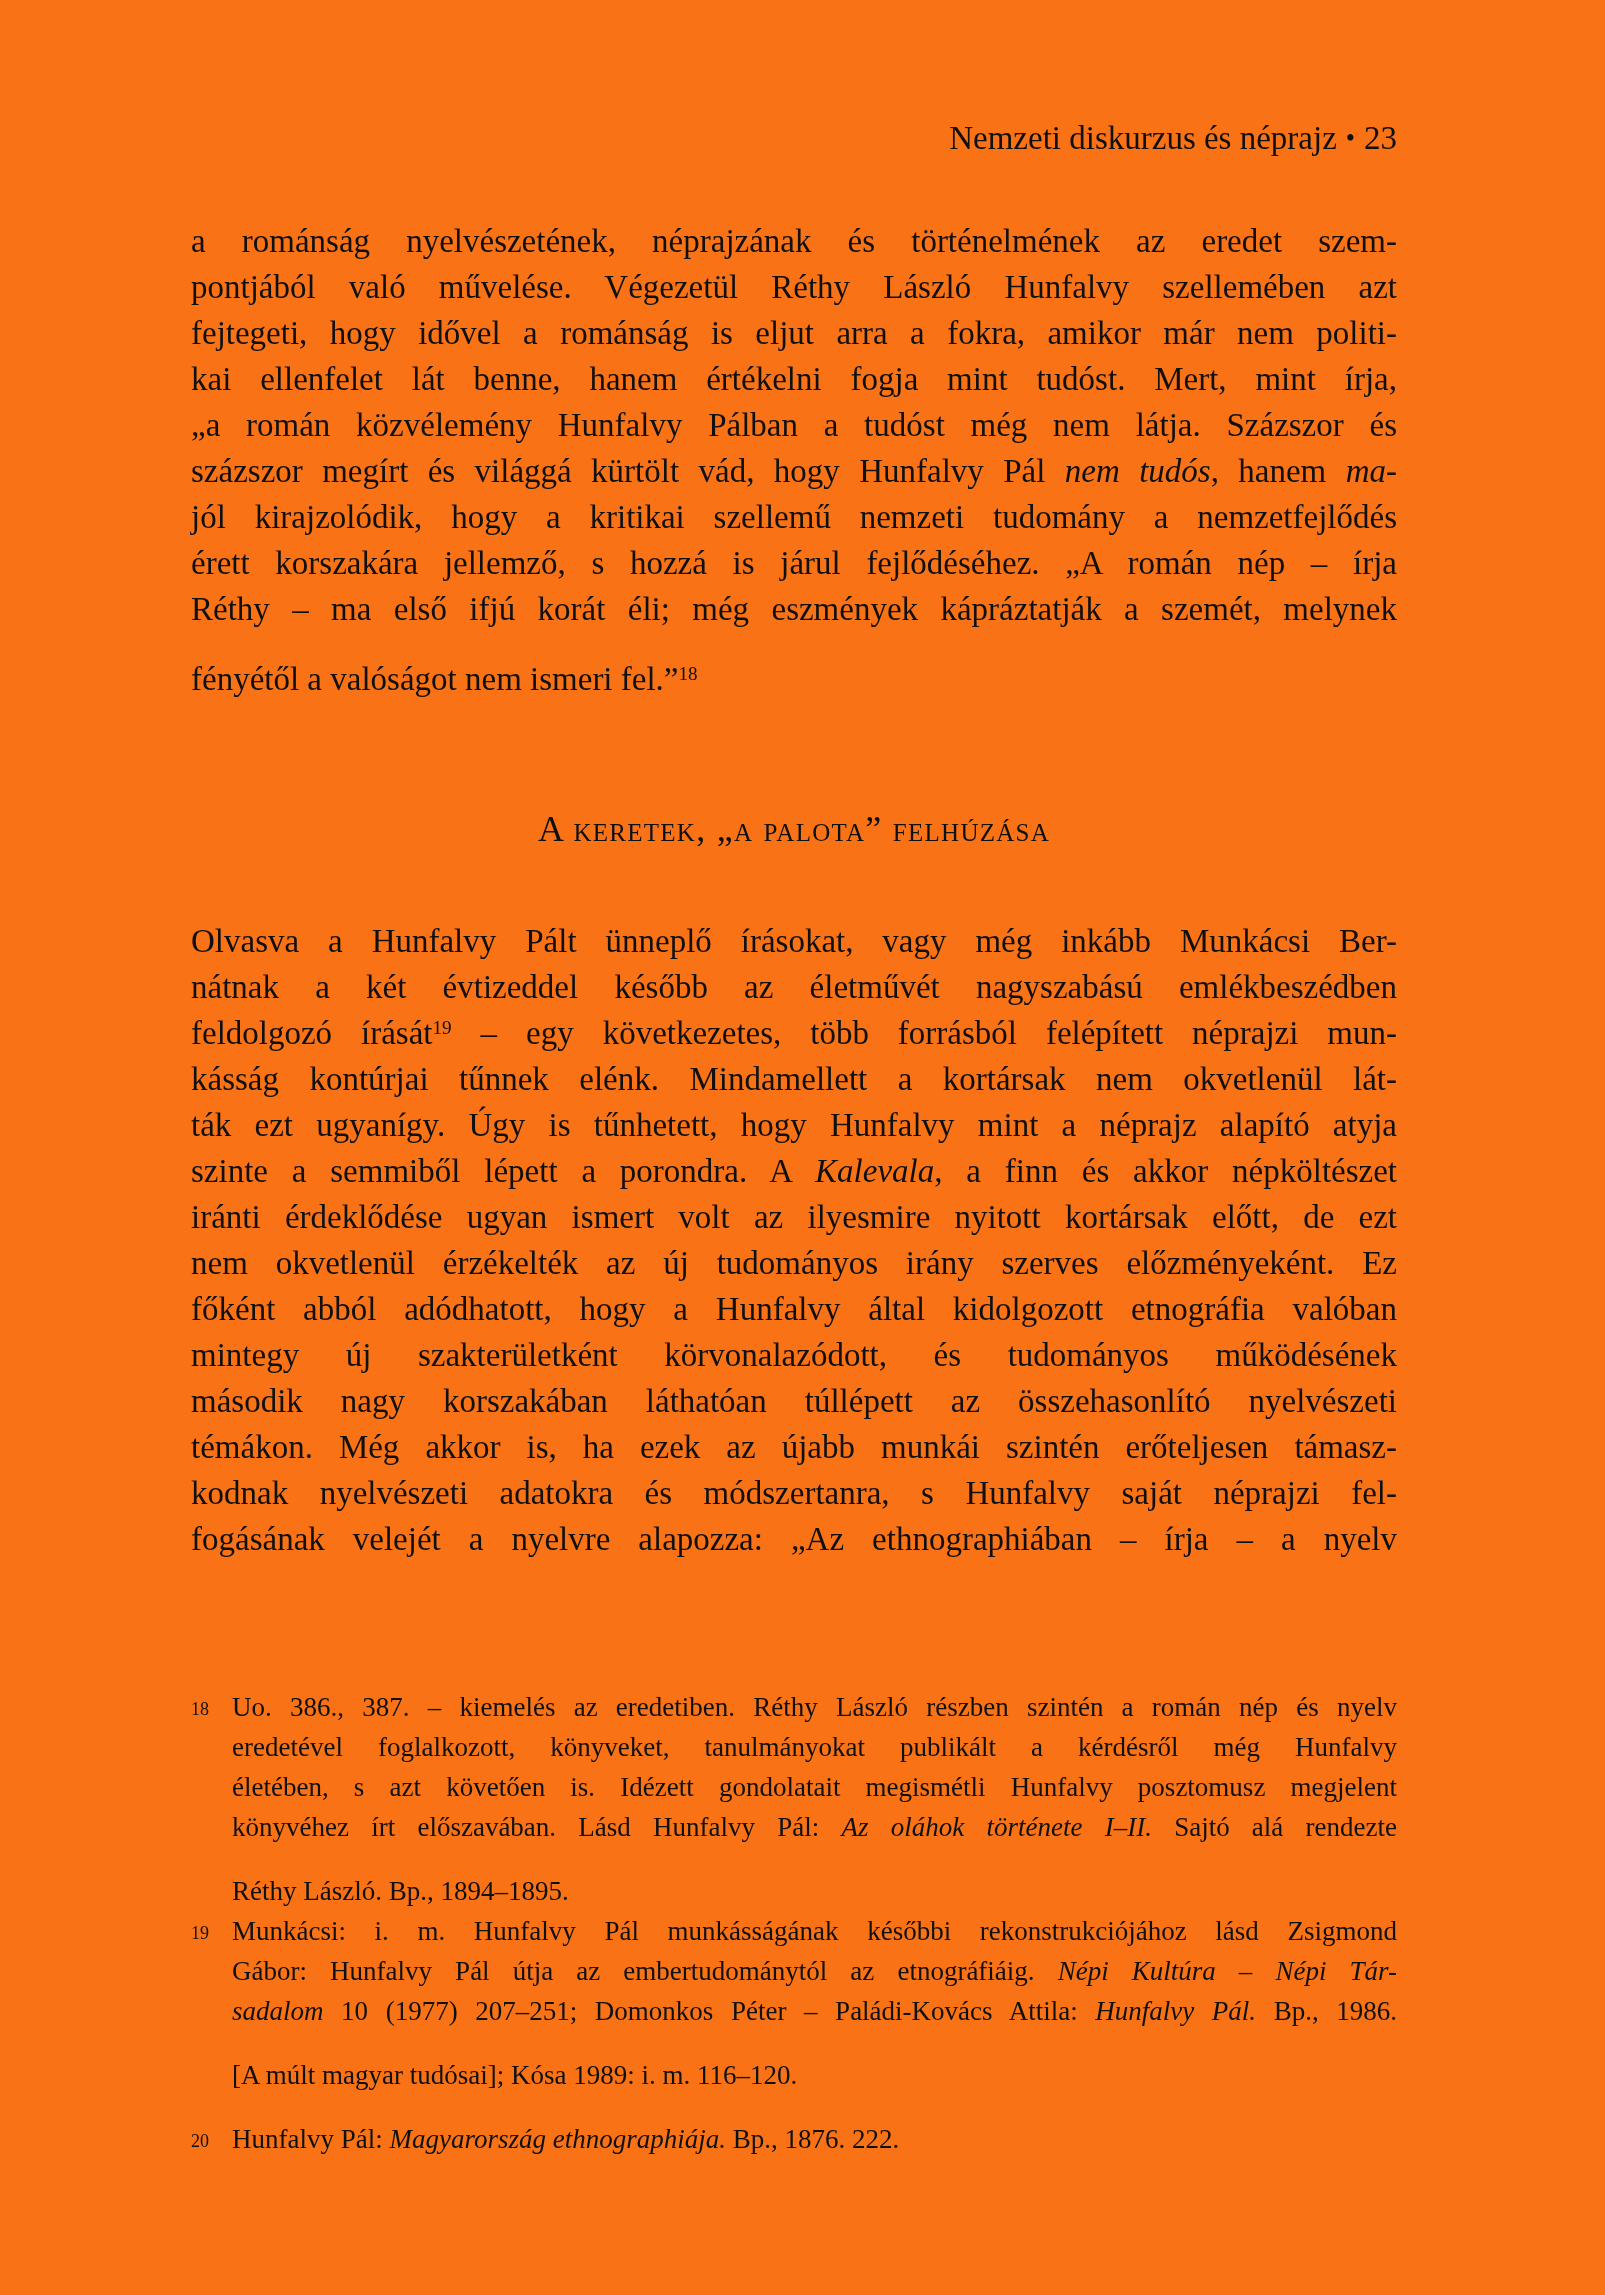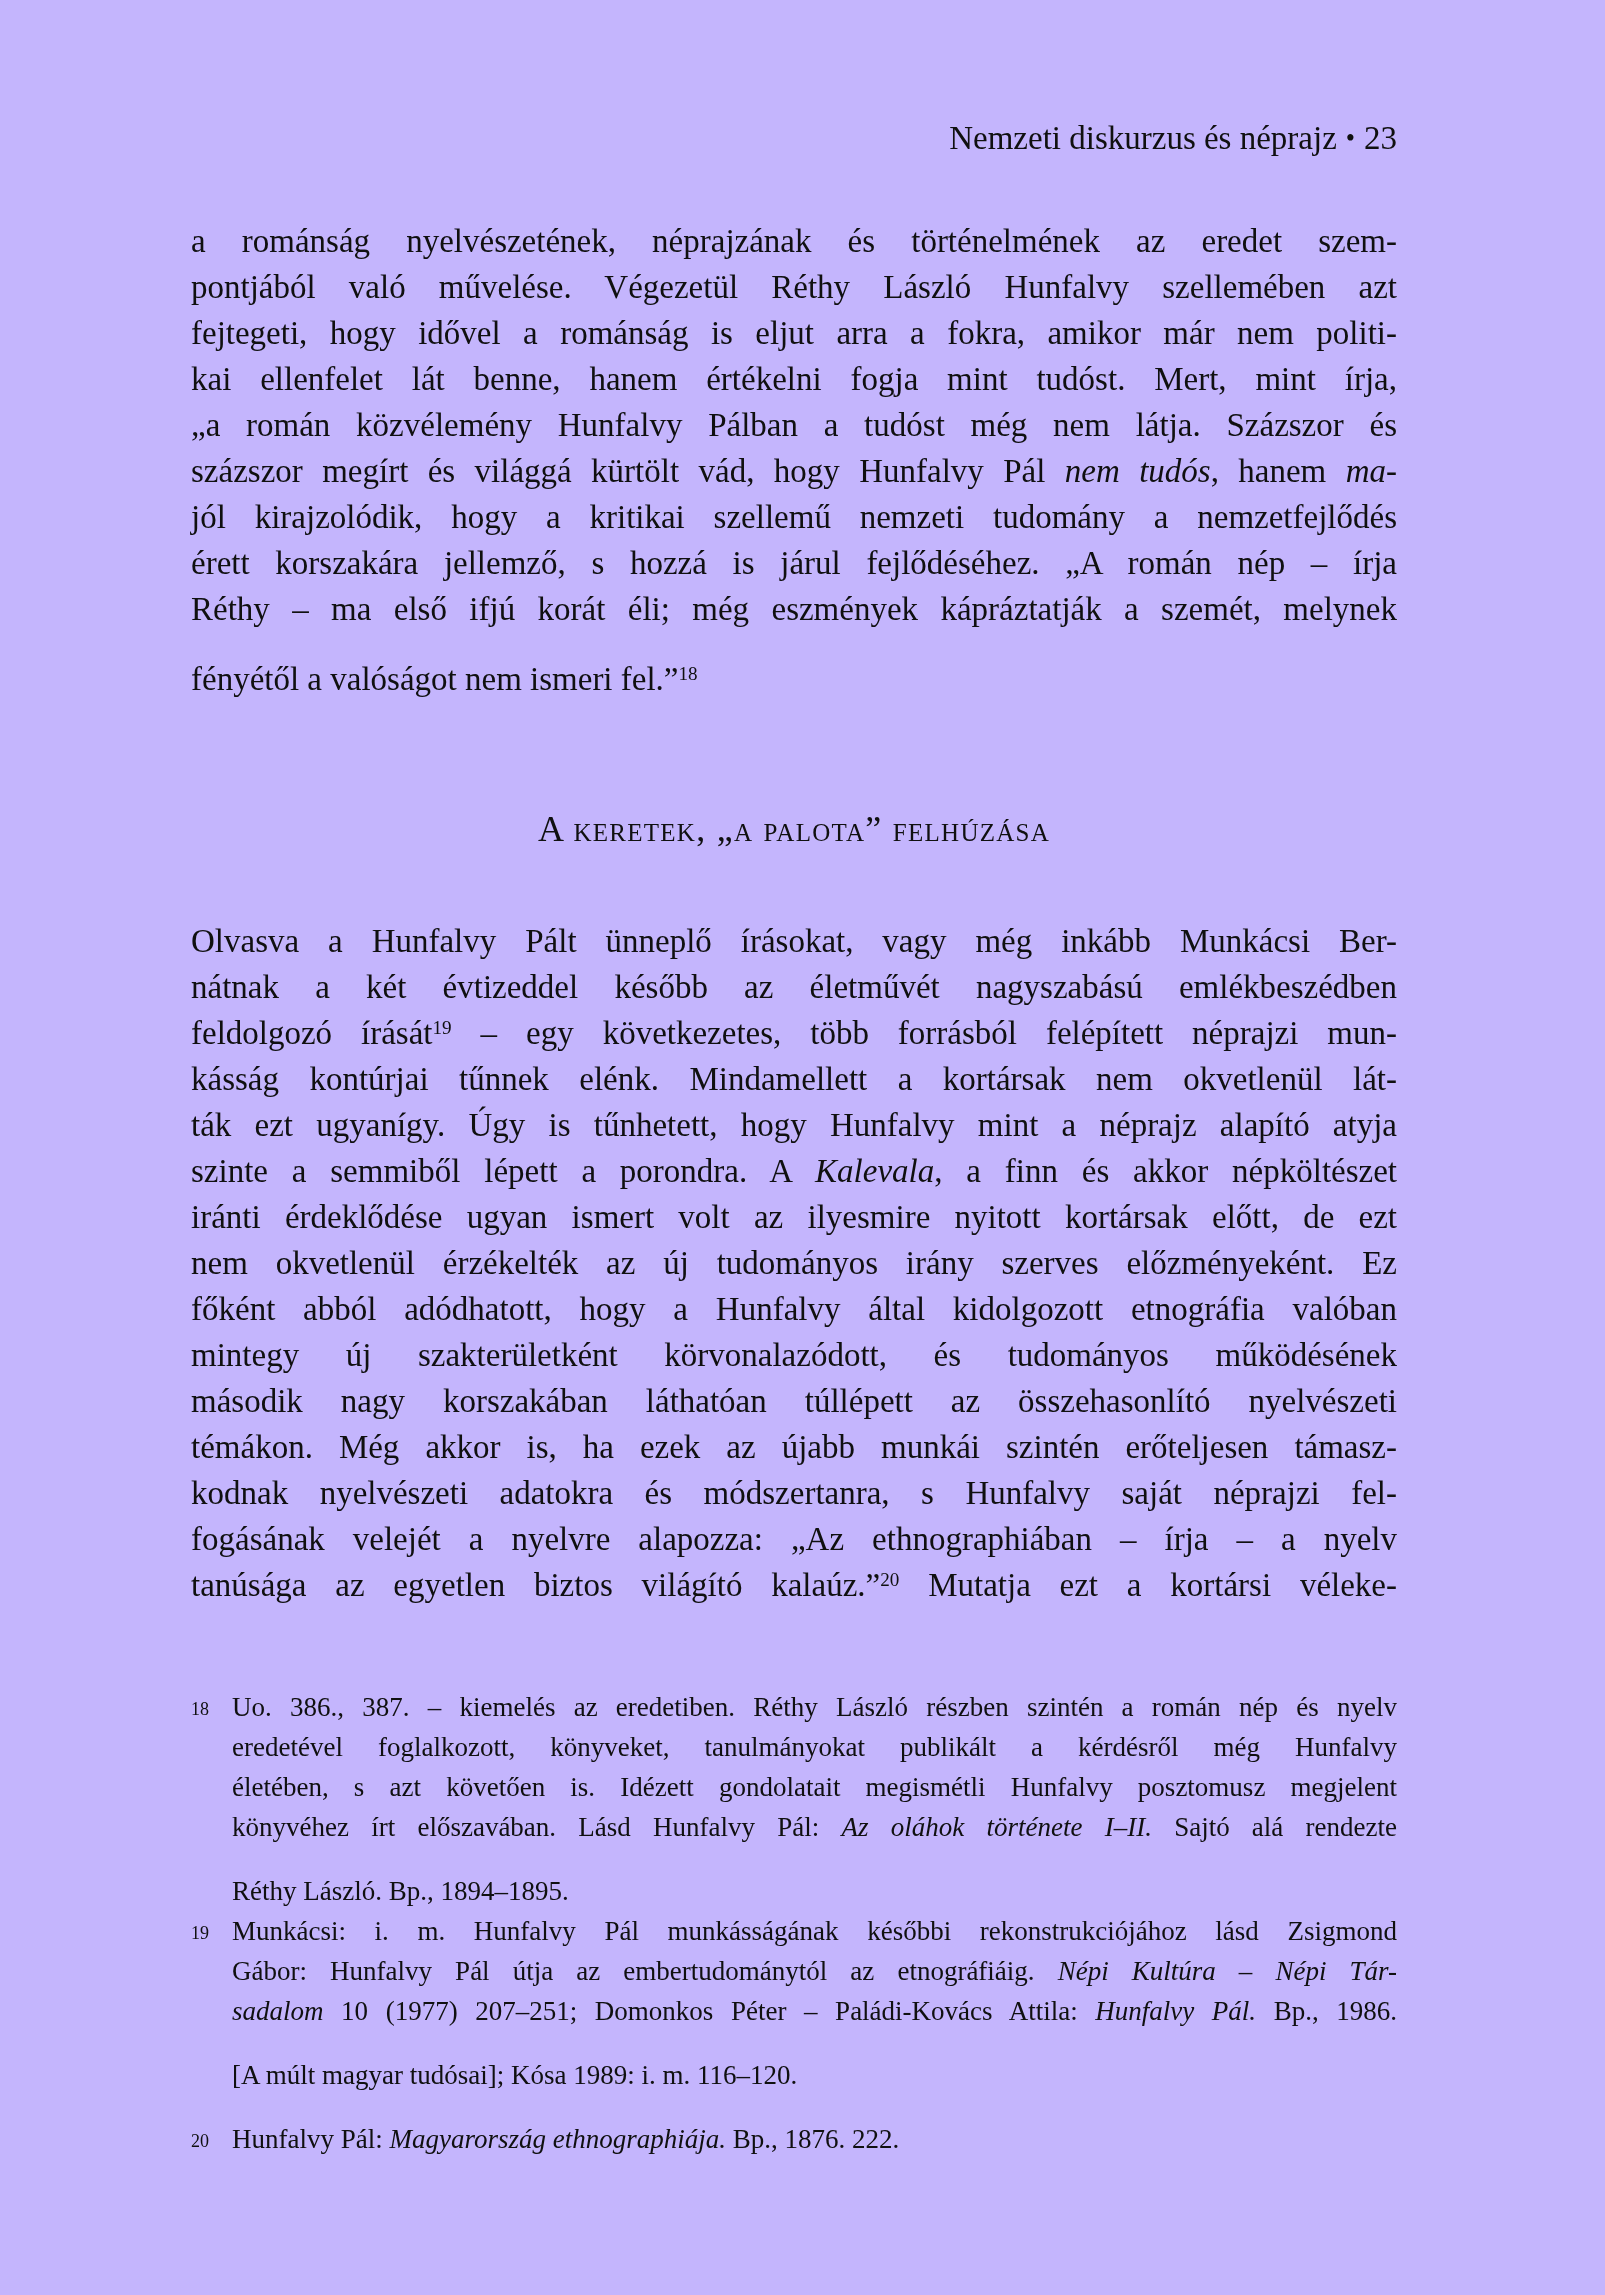--- a/index.html
+++ b/index.html
@@ -1,20 +1,20 @@
 <!DOCTYPE html>
 <html style="font-size:13.8px"><head>
 <meta charset="utf-8">
 <style>
   html, body { margin: 0; padding: 0; background: #e8e8e8; }
   .page {
     position: relative;
     width: 1605px;
     height: 2295px;
-    background: #c4b5fd;
+    background: #f97316;
     color: #101010;
     font-family: "Liberation Serif", "DejaVu Serif", serif;
     overflow: hidden;
   }
   .running-header {
     position: absolute;
     top: 117px;
     left: 191px;
     width: 1206px;
     text-align: right;
@@ -90,21 +90,20 @@
       <div class="line"><span>ták ezt ugyanígy. Úgy is tűnhetett, hogy Hunfalvy mint a néprajz alapító atyja</span></div>
       <div class="line"><span>szinte a semmiből lépett a porondra. A </span><span class="it">Kalevala</span><span>, a finn és akkor népköltészet</span></div>
       <div class="line"><span>iránti érdeklődése ugyan ismert volt az ilyesmire nyitott kortársak előtt, de ezt</span></div>
       <div class="line"><span>nem okvetlenül érzékelték az új tudományos irány szerves előzményeként. Ez</span></div>
       <div class="line"><span>főként abból adódhatott, hogy a Hunfalvy által kidolgozott etnográfia valóban</span></div>
       <div class="line"><span>mintegy új szakterületként körvonalazódott, és tudományos működésének</span></div>
       <div class="line"><span>második nagy korszakában láthatóan túllépett az összehasonlító nyelvészeti</span></div>
       <div class="line"><span>témákon. Még akkor is, ha ezek az újabb munkái szintén erőteljesen támasz-</span></div>
       <div class="line"><span>kodnak nyelvészeti adatokra és módszertanra, s Hunfalvy saját néprajzi fel-</span></div>
       <div class="line"><span>fogásának velejét a nyelvre alapozza: „Az ethnographiában – írja – a nyelv</span></div>
-      <div class="line"><span>tanúsága az egyetlen biztos világító kalaúz.”</span><span class="sup">20</span><span> Mutatja ezt a kortársi véleke-</span></div>
     </div>
 
   <div class="footnotes">
       <div class="footnote">
         <span class="fn-num">18</span>
         <div>
           <div class="line"><span>Uo. 386., 387. – kiemelés az eredetiben. Réthy László részben szintén a román nép és nyelv</span></div>
           <div class="line"><span>eredetével foglalkozott, könyveket, tanulmányokat publikált a kérdésről még Hunfalvy</span></div>
           <div class="line"><span>életében, s azt követően is. Idézett gondolatait megismétli Hunfalvy posztomusz megjelent</span></div>
           <div class="line"><span>könyvéhez írt előszavában. Lásd Hunfalvy Pál: </span><span class="it">Az oláhok története I–II.</span><span> Sajtó alá rendezte</span></div>

